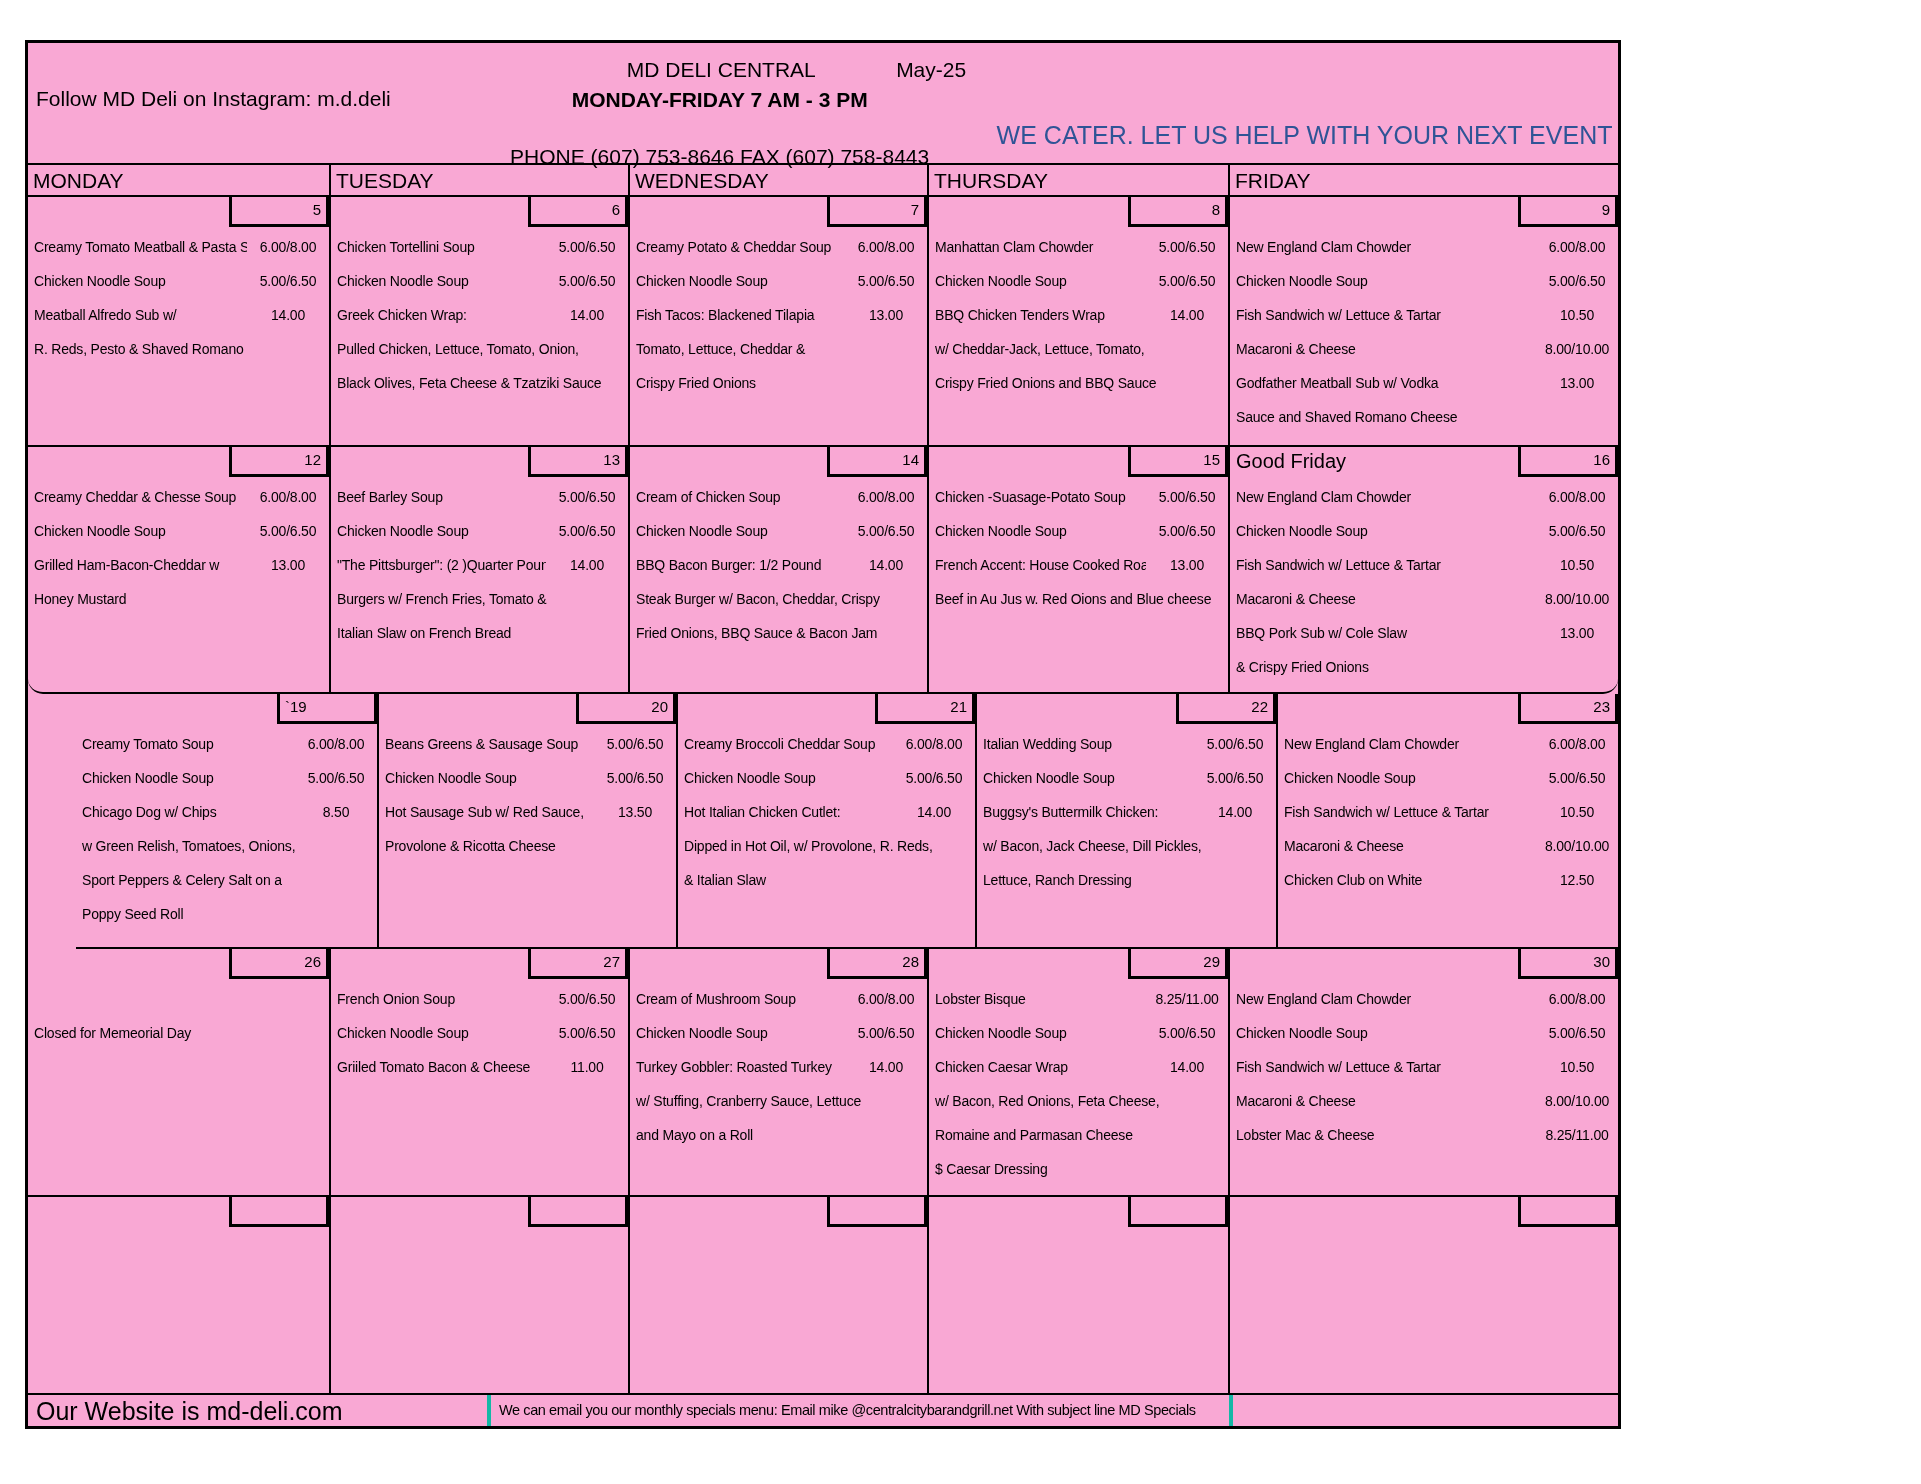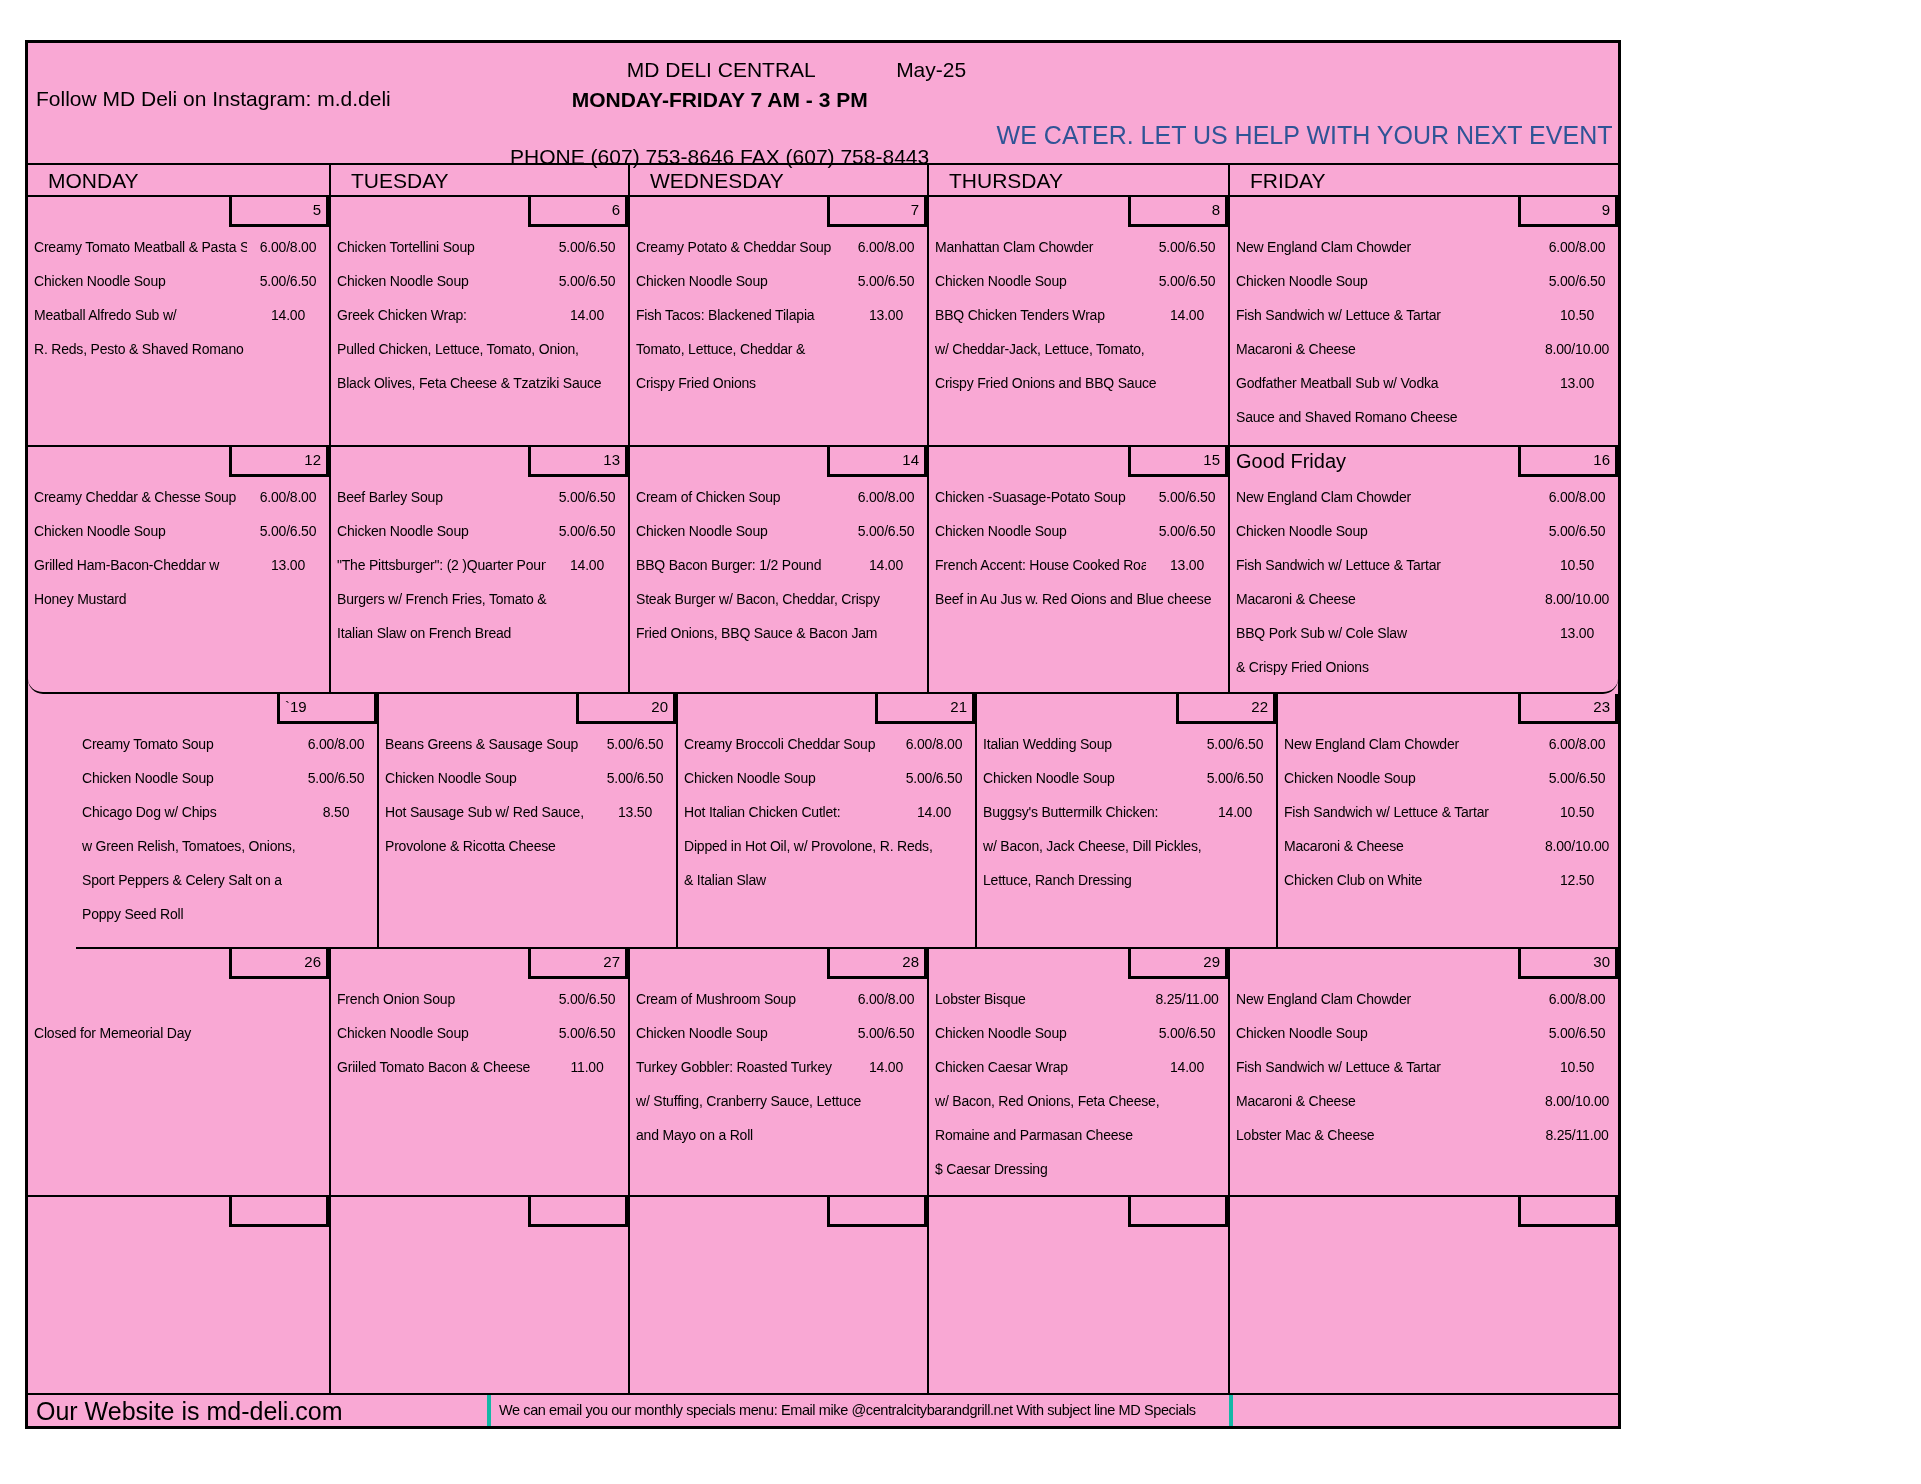--- a/index.html
+++ b/index.html
@@ -22,21 +22,21 @@
   .h-month  { position: absolute; top: 15px; left: 54.6%; font-size: 21px; white-space: nowrap; }
   .h-insta  { position: absolute; top: 44px; left: 8px;   font-size: 21px; white-space: nowrap; }
   .h-hours  { position: absolute; top: 45px; left: 43.5%; transform: translateX(-50%); font-size: 21px; white-space: nowrap; font-weight: bold; }
   .h-phone  { position: absolute; top: 82px; left: 43.5%; transform: translateX(-50%); font-size: 21px; white-space: nowrap; margin-top: 20px; }
   .h-cater  { position: absolute; top: 78px; left: 78.4%; transform: translateX(-50%); font-size: 25px; white-space: nowrap; margin-left: 30px; }
   
   .dayrow {
     display: grid; grid-template-columns: 303px 299px 299px 301px auto;
     height: 32px; border-bottom: 2px solid #000;
   }
-  .dh { font-size: 21px; padding: 4px 0 0 20px; border-right: 2px solid #000; overflow: hidden; }
+  .dh { font-size: 21px; padding: 4px 0 0 5px; border-right: 2px solid #000; overflow: hidden; }
   .dh:last-child { border-right: none; }
   
   .week { display: grid; grid-template-columns: 303px 299px 299px 301px auto; border-bottom: 2px solid #000; }
   .week:nth-child(1) { height: 250px; }
   .week:nth-child(2) { height: 247px; border-radius: 15px; }
   .week:nth-child(3) { height: 255px; margin-left: 48px; }
   .week:nth-child(4) { height: 248px; }
   .week:nth-child(5) { height: 198px; }
   .cell { border-right: 2px solid #000; overflow: hidden; position: relative; }
   .cell:last-child { border-right: none; }

